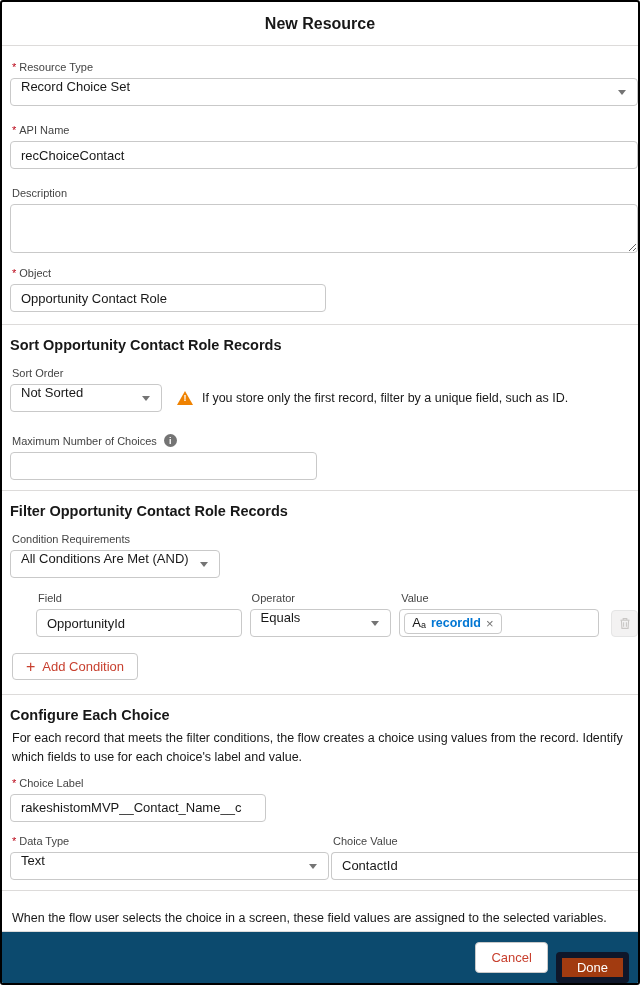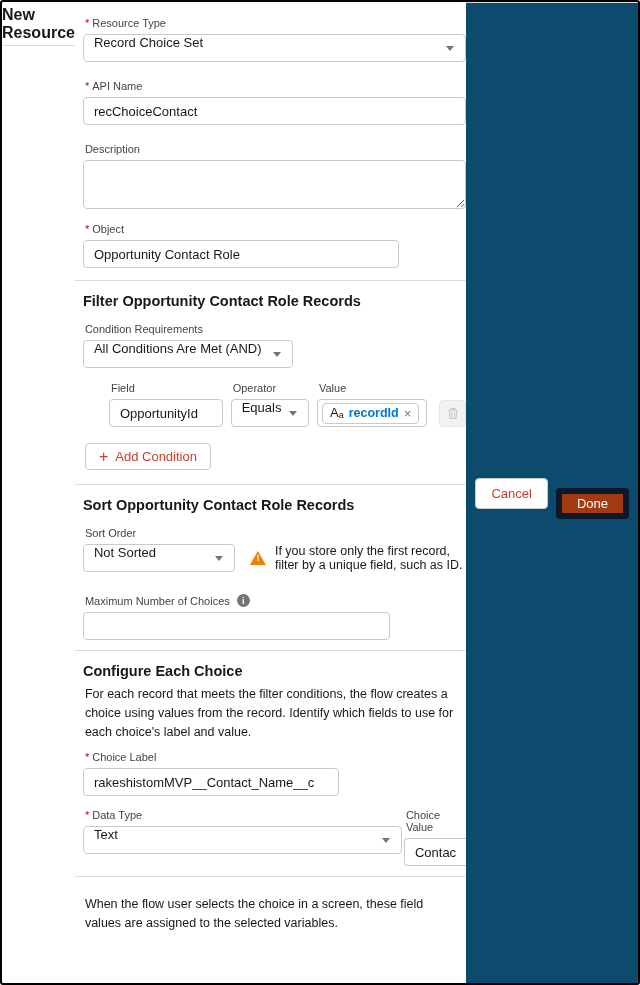--- a/index.html
+++ b/index.html
@@ -1,20 +1,20 @@
 <!DOCTYPE html>
 <html><head>
 <meta charset="utf-8">
 <style>
   * { box-sizing: border-box; margin: 0; padding: 0; }
   html,body { width:640px; height:985px; }
   body { font-family:"Liberation Sans", sans-serif; background:#fff; }
   .modal {
     width:640px; height:985px; border:2px solid #000; background:#fff;
-    display:flex; flex-direction:row; overflow:hidden; border-radius:3px;
+    display:flex; flex-direction:column; overflow:hidden; border-radius:3px;
   }
   .modal-header {
     height:44px; flex:0 0 44px; border-bottom:1px solid #dddbda;
     display:flex; align-items:center; justify-content:center;
   }
   .modal-title { font-size:16px; font-weight:700; color:#181818; }
   .modal-body { flex:1 1 auto; overflow:hidden; }
   .section { padding:12px 0 10px 8px; }
   .section + .section { border-top:1px solid #dddbda; }
   .section-heading { font-size:14.5px; font-weight:700; color:#181818; margin-bottom:4px; }
@@ -146,20 +146,42 @@
       <div class="fgroup" style="margin-bottom:2px;">
         <div class="field-label">
           <span class="req">*</span>
           <span>Object</span>
         </div>
         <input class="tbox" type="text" style="width: 316px;" value="Opportunity Contact Role">
       </div>
     </div>
 
     <div class="section">
+      <div class="section-heading">Sort Opportunity Contact Role Records</div>
+
+      <div class="field-label sub-label">
+        <span>Sort Order</span>
+      </div>
+      <div class="warn-row">
+        <div class="tbox dropdown" style="width:152px; flex:0 0 152px;">
+          <span class="dd-value">Not Sorted</span>
+          <span class="chev"></span>
+        </div>
+        <span class="warn-icon" style="margin-left:6px;"></span>
+        <span class="warn-text">If you store only the first record, filter by a unique field, such as ID.</span>
+      </div>
+
+      <div class="field-label" style="margin-top:22px;">
+        <span>Maximum Number of Choices</span>
+        <span class="info-icon">i</span>
+      </div>
+      <input class="tbox" type="text" style="width: 307px;" value="">
+    </div>
+
+    <div class="section">
       <div class="section-heading">Filter Opportunity Contact Role Records</div>
 
       <div class="field-label sub-label">
         <span>Condition Requirements</span>
       </div>
       <div class="tbox dropdown" style="width:210px;">
         <span class="dd-value">All Conditions Are Met (AND)</span>
         <span class="chev"></span>
       </div>
 
@@ -206,42 +228,20 @@
         </div>
       </div>
 
       <button class="add-btn">
         <span class="plus">+</span>
         <span>Add Condition</span>
       </button>
     </div>
 
     <div class="section">
-      <div class="section-heading">Sort Opportunity Contact Role Records</div>
-
-      <div class="field-label sub-label">
-        <span>Sort Order</span>
-      </div>
-      <div class="warn-row">
-        <div class="tbox dropdown" style="width:152px; flex:0 0 152px;">
-          <span class="dd-value">Not Sorted</span>
-          <span class="chev"></span>
-        </div>
-        <span class="warn-icon" style="margin-left:6px;"></span>
-        <span class="warn-text">If you store only the first record, filter by a unique field, such as ID.</span>
-      </div>
-
-      <div class="field-label" style="margin-top:22px;">
-        <span>Maximum Number of Choices</span>
-        <span class="info-icon">i</span>
-      </div>
-      <input class="tbox" type="text" style="width: 307px;" value="">
-    </div>
-
-    <div class="section">
       <div class="section-heading">Configure Each Choice</div>
       <p class="para">For each record that meets the filter conditions, the flow creates a choice using values from the record. Identify which fields to use for each choice's label and value.</p>
 
       <div class="field-label">
         <span class="req">*</span>
         <span>Choice Label</span>
       </div>
       <input class="tbox" type="text" style="width: 256px;" value="rakeshistomMVP__Contact_Name__c">
 
       <div class="two-col" style="margin-top:13px;">

